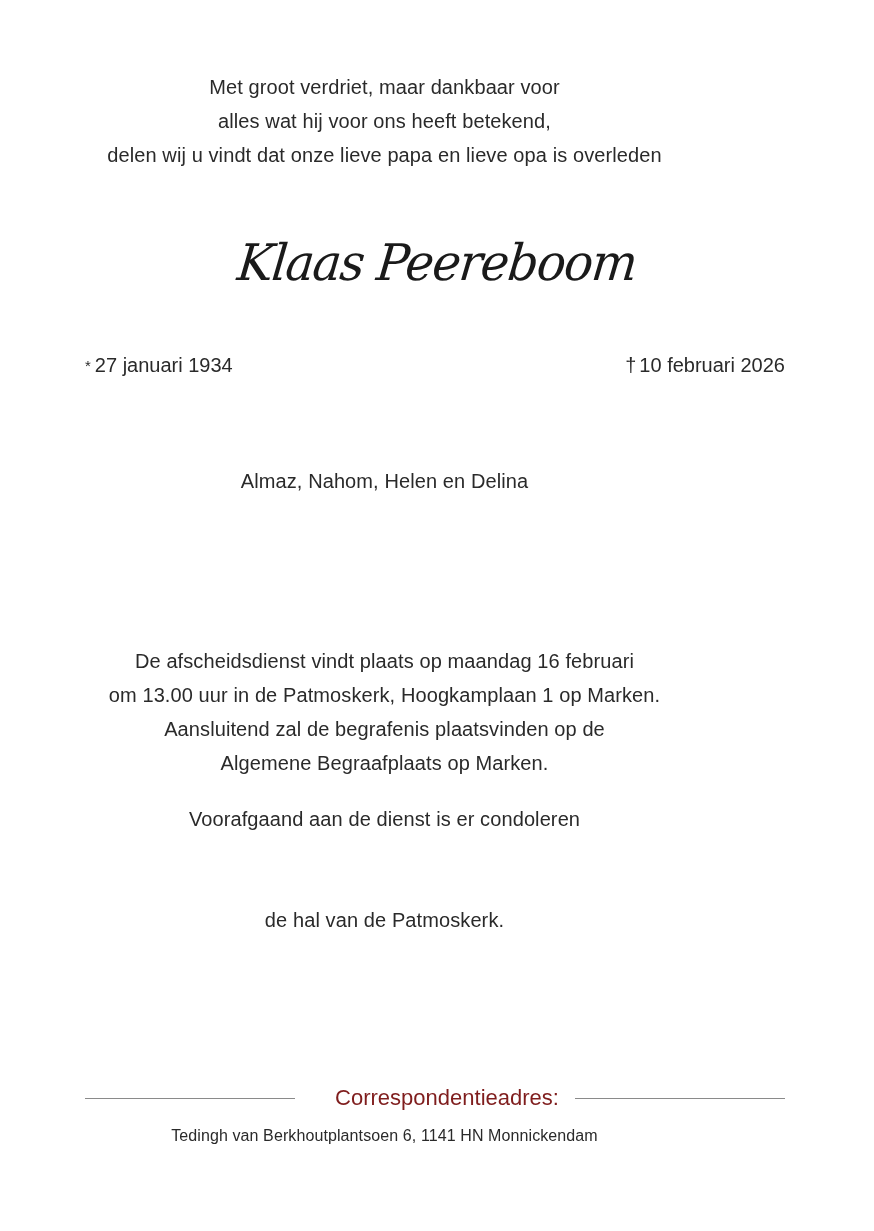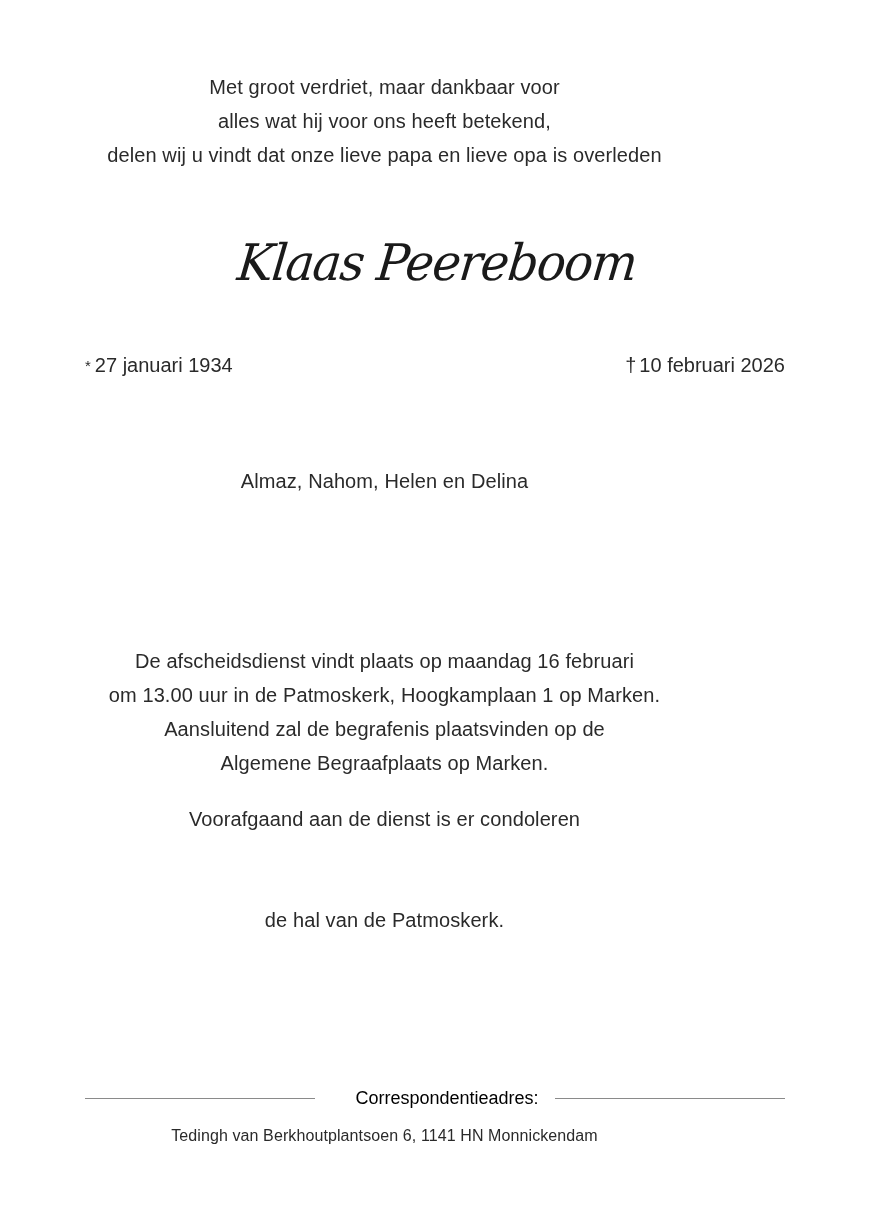--- a/index.html
+++ b/index.html
@@ -76,23 +76,23 @@
       display: flex;
       align-items: center;
       gap: 16px;
     }
     .rule {
       flex: 1;
       height: 1px;
       background: #8a8a8a;
     }
     .corr-label {
-      font-size: 18px;
+      font-size: 22px;
       line-height: 32px;
-      color: #000000;
+      color: #7f1d1d;
       white-space: nowrap;
       font-weight: 300;
       margin-left: 24px;
     }
     .address {
       top: 1119px;
       font-size: 16px;
     }
   </style>
 </head>

